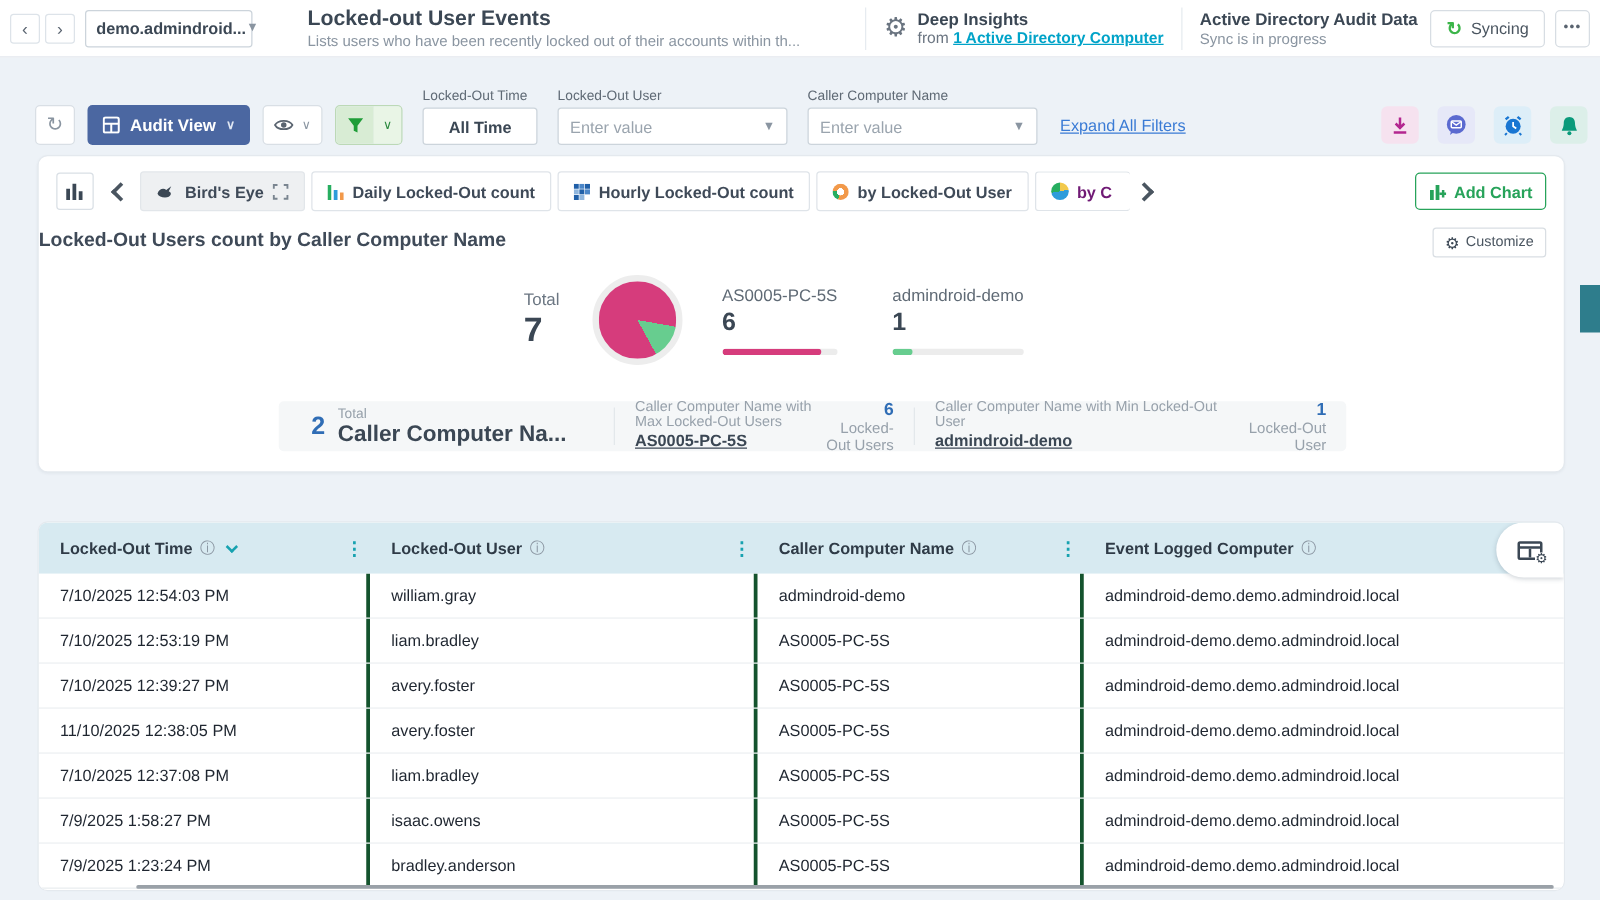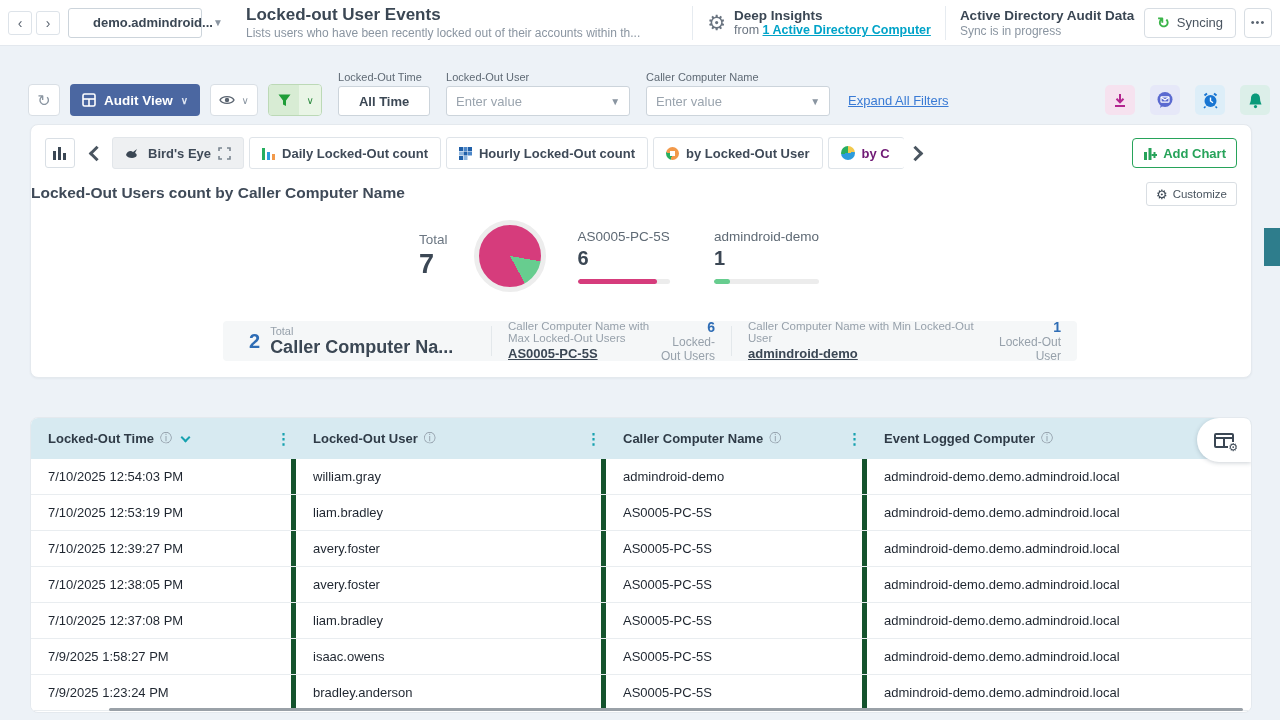--- a/index.html
+++ b/index.html
@@ -5,21 +5,21 @@
   * { margin:0; padding:0; box-sizing:border-box; }
   html,body { width:1280px; height:720px; overflow:hidden; }
   body { font-family:"Liberation Sans", sans-serif; background:#edf2f7; position:relative; }
 
   
   .header { position:absolute; top:0; left:0; width:1280px; height:46px; background:#fff;
             border-bottom:1px solid #e3e8ee; display:flex; align-items:center; padding:0 8px; }
   .navbtn { width:24px; height:24px; border:1px solid #dde3e9; border-radius:3px; background:#fff;
             color:#5a6470; font-size:14px; line-height:22px; text-align:center; margin-right:4px; cursor:pointer; }
   .scope-dd { height:30px; width:134px; border:1px solid #ccd4db; border-radius:3px; background:#fff;
-              display:flex; align-items:center; justify-content:space-between; padding:0 24px; margin-left:4px;
+              display:flex; align-items:center; justify-content:space-between; padding:0 8px; margin-left:4px;
               font-size:13px; color:#3b4754; font-weight:bold; }
   .caret { color:#8a95a1; font-size:10px; }
   .titleblock { margin-left:44px; }
   .titleblock h1 { font-size:17px; color:#3b4754; font-weight:bold; line-height:20px; }
   .titleblock .sub { font-size:12px; color:#8a95a1; margin-top:1px; }
   .hdr-div { width:1px; height:34px; background:#e6ebf0; margin:0 14px; }
   .insights { display:flex; align-items:center; gap:8px; }
   .gear-glyph { font-size:21px; color:#6a7480; }
   .insights .t1 { font-size:13.5px; font-weight:bold; color:#3b4754; }
   .insights .t2 { font-size:12.5px; color:#6a7480; }
@@ -122,21 +122,21 @@
               transform:rotate(-45deg); margin:-3px 0 0 4px; }
   .kebab { position:absolute; right:5px; color:#17a2b0; font-size:15px; font-weight:bold; }
   .col-settings { position:absolute; right:0; top:0; width:54px; height:44px; background:#fff;
                   border-radius:22px 0 0 22px; box-shadow:0 1px 4px rgba(50,70,90,.25);
                   display:flex; align-items:center; justify-content:center; }
   .tbl-ic { position:relative; width:20px; height:15px; border:2px solid #3b4754; border-radius:2px; }
   .tbl-ic:before { content:""; position:absolute; left:0; right:0; top:2px; height:2px; background:#3b4754; }
   .tbl-ic:after { content:""; position:absolute; left:7px; top:4px; bottom:0; width:2px; background:#3b4754; }
   .tbl-gear { position:absolute; right:-6px; bottom:-7px; font-size:11px; color:#3b4754; background:#fff; line-height:1; }
   .tr { display:grid; grid-template-columns:265px 310px 261px 1fr; height:36px; border-bottom:1px solid #e9edf0; background:#fff; }
-  .td { display:flex; align-items:center; padding-left:17px; font-size:13px; color:#1f2630; border-right:5px solid #14532d; }
+  .td { display:flex; align-items:center; padding-left:17px; font-size:13px; color:#1f2630; border-right:3px solid #14532d; }
   .td:last-child { border-right:none; }
   .hscroll { position:absolute; bottom:1px; left:78px; width:1134px; height:3px; background:#9aa1a8; border-radius:2px; }
   .vscroll { position:absolute; right:0; top:228px; width:16px; height:38px; background:#2e7d8c; }
 
   svg { display:block; }
 </style>
 </head>
 <body>
 
 <div class="header">
@@ -420,21 +420,21 @@
         <div class="td">AS0005-PC-5S</div>
         <div class="td">admindroid-demo.demo.admindroid.local</div>
       </div>
       <div class="tr">
         <div class="td">7/10/2025 12:39:27 PM</div>
         <div class="td">avery.foster</div>
         <div class="td">AS0005-PC-5S</div>
         <div class="td">admindroid-demo.demo.admindroid.local</div>
       </div>
       <div class="tr">
-        <div class="td">7/10/2025 12:38:05 PM</div>
+        <div class="td">11/10/2025 12:38:05 PM</div>
         <div class="td">avery.foster</div>
         <div class="td">AS0005-PC-5S</div>
         <div class="td">admindroid-demo.demo.admindroid.local</div>
       </div>
       <div class="tr">
         <div class="td">7/10/2025 12:37:08 PM</div>
         <div class="td">liam.bradley</div>
         <div class="td">AS0005-PC-5S</div>
         <div class="td">admindroid-demo.demo.admindroid.local</div>
       </div>

